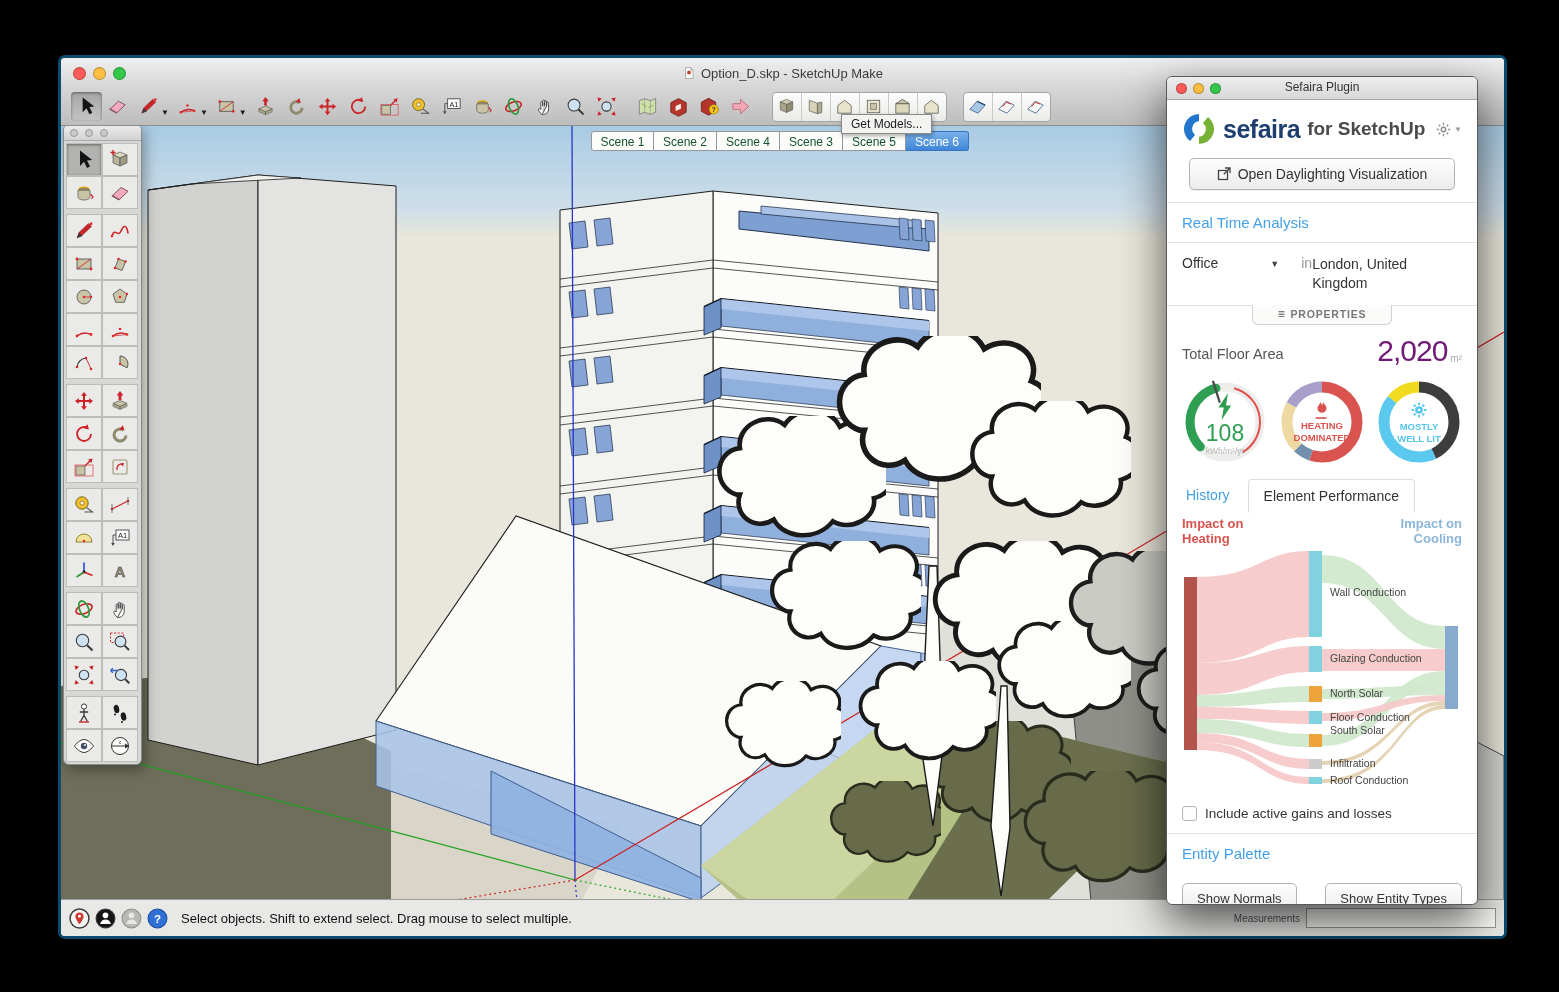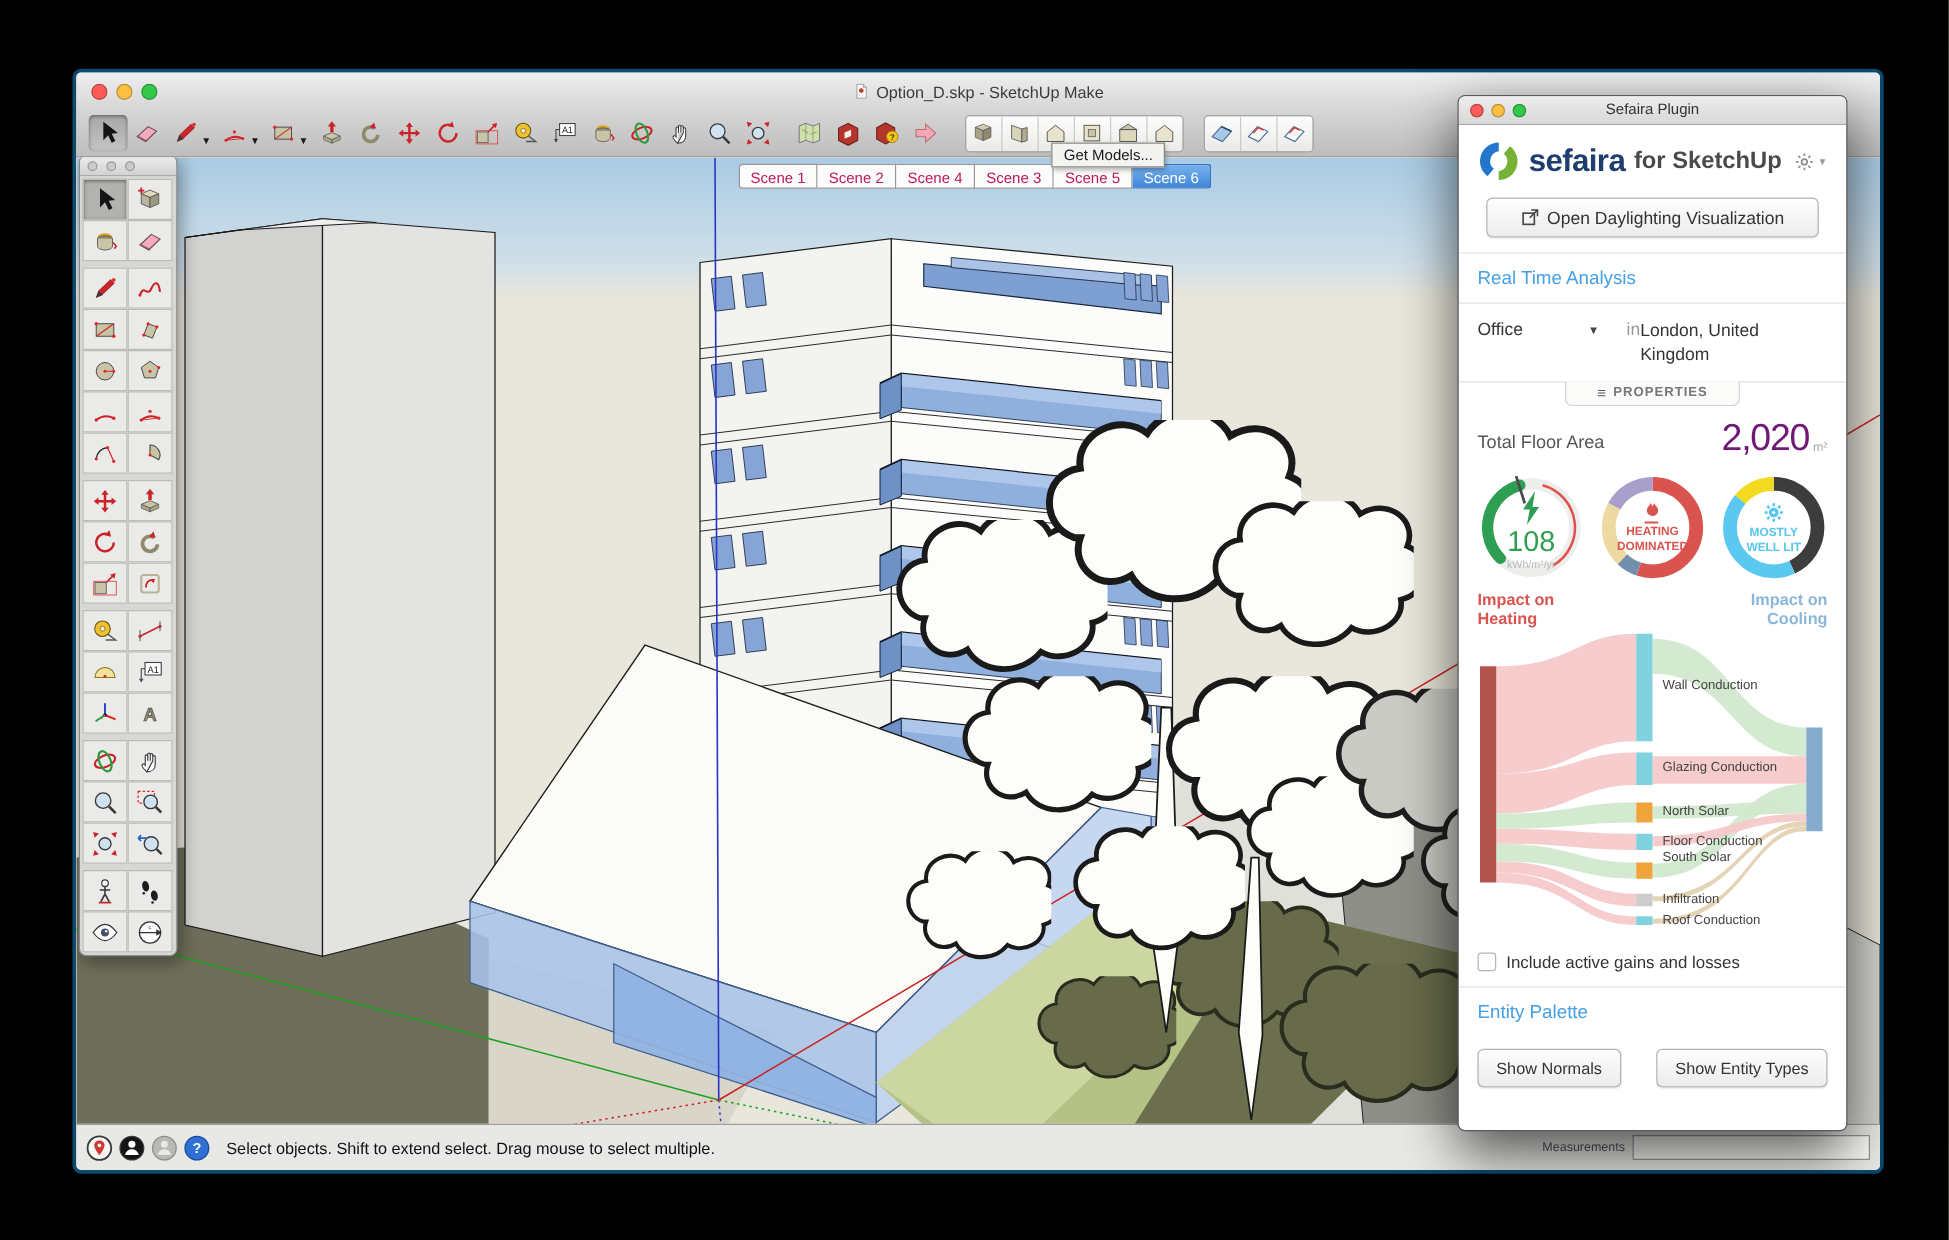--- a/index.html
+++ b/index.html
@@ -22,21 +22,21 @@
   .tb.active{background:linear-gradient(#a6a6a6,#c4c4c4);box-shadow:inset 0 1px 3px rgba(0,0,0,.45)}
   .caret{font-size:8px;color:#1a1a1a;margin:12px 3px 0 -3px;flex:none}
   .tbgap{width:10px;flex:none}
   .seg{display:flex;background:linear-gradient(#fdfdfd,#eaeae8);border:1px solid #a5a5a3;border-radius:4px;
        margin-left:16px;overflow:hidden;flex:none;height:28px}
   .seg .tb{border-radius:0;border-right:1px solid #cacac8;width:28px;height:28px}
   .seg .tb:last-child{border-right:none}
   
   .viewport{position:absolute;top:68px;left:0;right:0;bottom:36px;overflow:hidden;background:#e9e6db}
   .scenetabs{position:absolute;left:530px;top:5px;display:flex;z-index:20}
-  .stab{height:20px;line-height:20px;width:63px;text-align:center;font-size:12px;color:#be185d;
+  .stab{height:20px;line-height:20px;width:63px;text-align:center;font-size:12px;color:#14532d;
         background:#fcfcfa;border:1px solid #97979a;border-left:none;box-sizing:border-box}
   .stab:first-child{border-left:1px solid #97979a;border-radius:3px 0 0 3px}
   .stab.active{background:linear-gradient(#79b2ec,#3f86d8);color:#fff;border-color:#3a74bd;border-radius:0 3px 3px 0}
   .tooltip{position:absolute;left:780px;top:56px;height:18px;line-height:18px;padding:0 9px;background:#f3f3f1;
            border:1px solid #8a8a88;font-size:12px;color:#1a1a1a;box-shadow:1px 2px 4px rgba(0,0,0,.3);z-index:60}
   
   .palette{position:absolute;left:2px;top:-2px;width:79px;background:#d7d7d5;border:1px solid #8a8a88;
            border-radius:6px;box-shadow:3px 5px 14px rgba(0,0,0,.35);z-index:30;box-sizing:border-box}
   .pal-title{height:15px;background:linear-gradient(#ededed,#d2d2d2);border-bottom:1px solid #ababab;
              border-radius:5px 5px 0 0;display:flex;align-items:center;gap:7px;padding-left:6px}
@@ -1046,20 +1046,24 @@
           <svg width="22" height="22" viewBox="0 0 24 24">
             <circle cx="12" cy="12" r="4.2" fill="#56c5ef"></circle>
             <circle cx="12" cy="12" r="1.4" fill="#fff"></circle>
             <path d="M12 4v2.6M12 17.4V20M4 12h2.6M17.4 12H20M6.3 6.3l1.9 1.9M15.8 15.8l1.9 1.9M17.7 6.3l-1.9 1.9M8.2 15.8l-1.9 1.9" stroke="#56c5ef" stroke-width="2.2"></path>
           </svg>
           <span class="l1 dayc">MOSTLY</span>
           <span class="l2 dayc">WELL LIT</span>
         </div>
       </div>
     </div>
+    <div class="tabsrow">
+      <span class="hist">History</span>
+      <span class="eptab">Element Performance</span>
+    </div>
     <div class="sankey">
       <div class="sk-left">
         <span>Impact on</span><br><span>Heating</span>
       </div>
       <div class="sk-right">
         <span>Impact on</span><br><span>Cooling</span>
       </div>
       <svg class="sk-svg" width="284" height="246" viewBox="0 0 284 246">
 
         <g fill="#f5c8c8" fill-opacity=".92">

